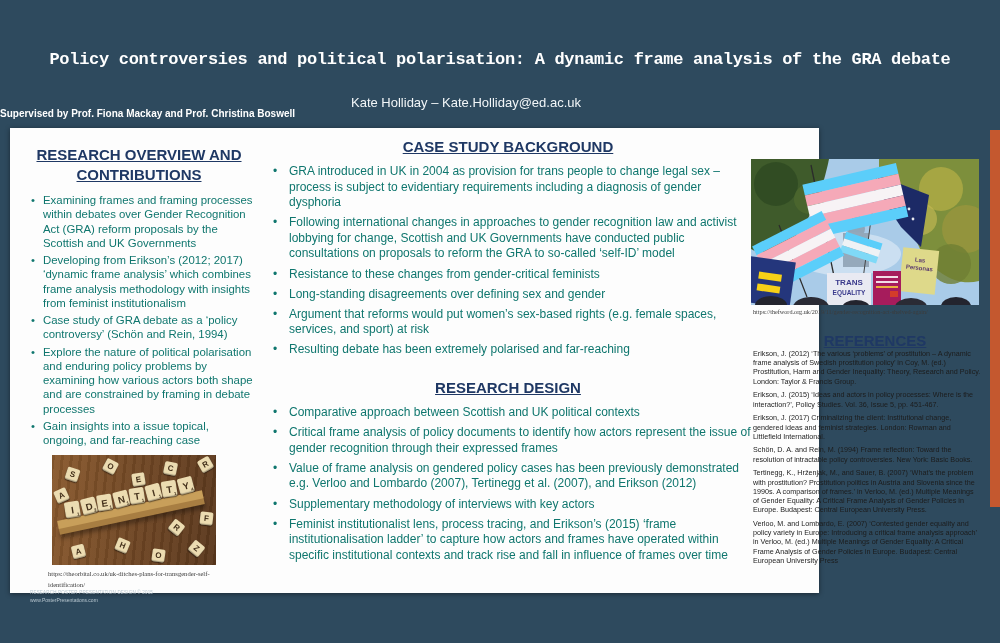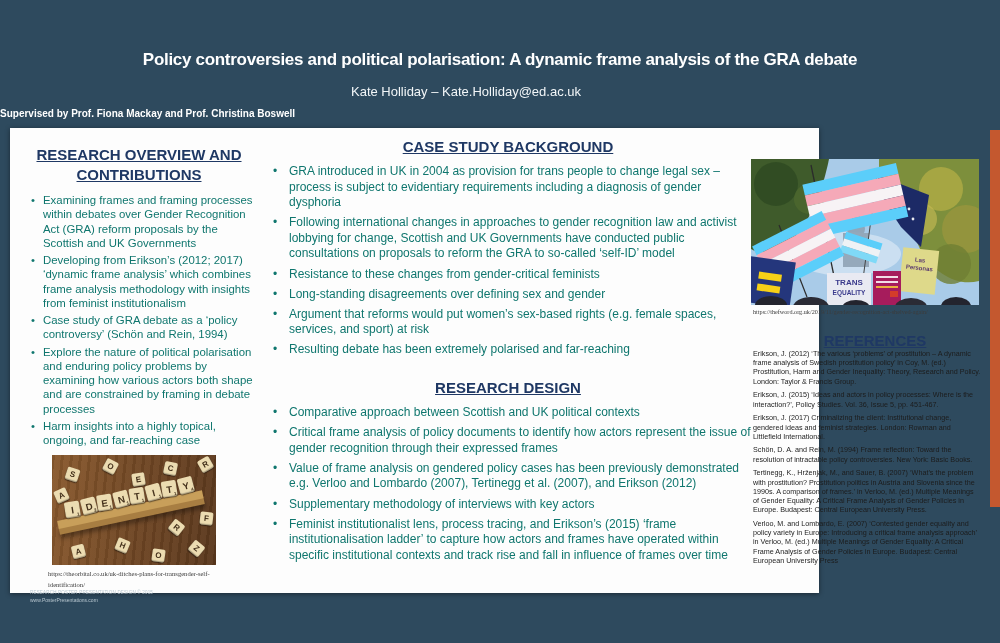--- a/index.html
+++ b/index.html
@@ -3,22 +3,22 @@
 <meta charset="utf-8">
 <style>
   html,body{margin:0;padding:0;}
   body{
     width:1000px;height:643px;position:relative;overflow:hidden;
     background:#2e4a5e;
     font-family:"Liberation Sans", sans-serif;
   }
   
   .hdr-title{position:absolute;top:50px;left:0;width:1000px;text-align:center;
-    color:#ffffff;font-size:17px;font-weight:bold;letter-spacing:-0.3px;}
-  .hdr-author{position:absolute;top:84px;left:0;width:932px;text-align:center;
+    color:#ffffff;font-size:17px;font-weight:bold;letter-spacing:-0.3px;font-family:Liberation Mono, monospace;}
+  .hdr-author{position:absolute;top:95px;left:0;width:932px;text-align:center;
     color:#f2f6f8;font-size:13px;}
   .hdr-sup{position:absolute;top:108px;left:0;width:1000px;text-align:left;
     color:#ffffff;font-size:10px;font-weight:bold;}
   
   .panel{position:absolute;left:10px;top:128px;width:809px;height:465px;
     background:#fdfdfd;box-shadow:0 1px 5px rgba(0,0,0,.45);}
   .accent-bar{position:absolute;left:990px;top:130px;width:10px;height:377px;background:#c4582f;}
   .section-heading{color:#1f3864;font-weight:bold;text-align:center;
     text-decoration:underline;margin:10px;}
   
@@ -87,21 +87,21 @@
 
 <div class="panel">
 
   <section class="col-left">
     <h2 class="section-heading">RESEARCH OVERVIEW AND CONTRIBUTIONS</h2>
     <ul class="blist">
       <li>Examining frames and framing processes within debates over Gender Recognition Act (GRA) reform proposals by the Scottish and UK Governments</li>
       <li>Developing from Erikson’s (2012; 2017) ‘dynamic frame analysis’ which combines frame analysis methodology with insights from feminist institutionalism</li>
       <li>Case study of GRA debate as a ‘policy controversy’ (Schön and Rein, 1994)</li>
       <li>Explore the nature of political polarisation and enduring policy problems by examining how various actors both shape and are constrained by framing in debate processes</li>
-      <li>Harm insights into a highly topical, ongoing, and far-reaching case</li>
+      <li>Gain insights into a issue topical, ongoing, and far-reaching case</li>
     </ul>
 
     <div class="scrabble">
       <div class="rack"></div>
       <div class="tile-row">
         <span class="tile">
             <span>I</span>
             <small>1</small>
           </span>
         <span class="tile">

